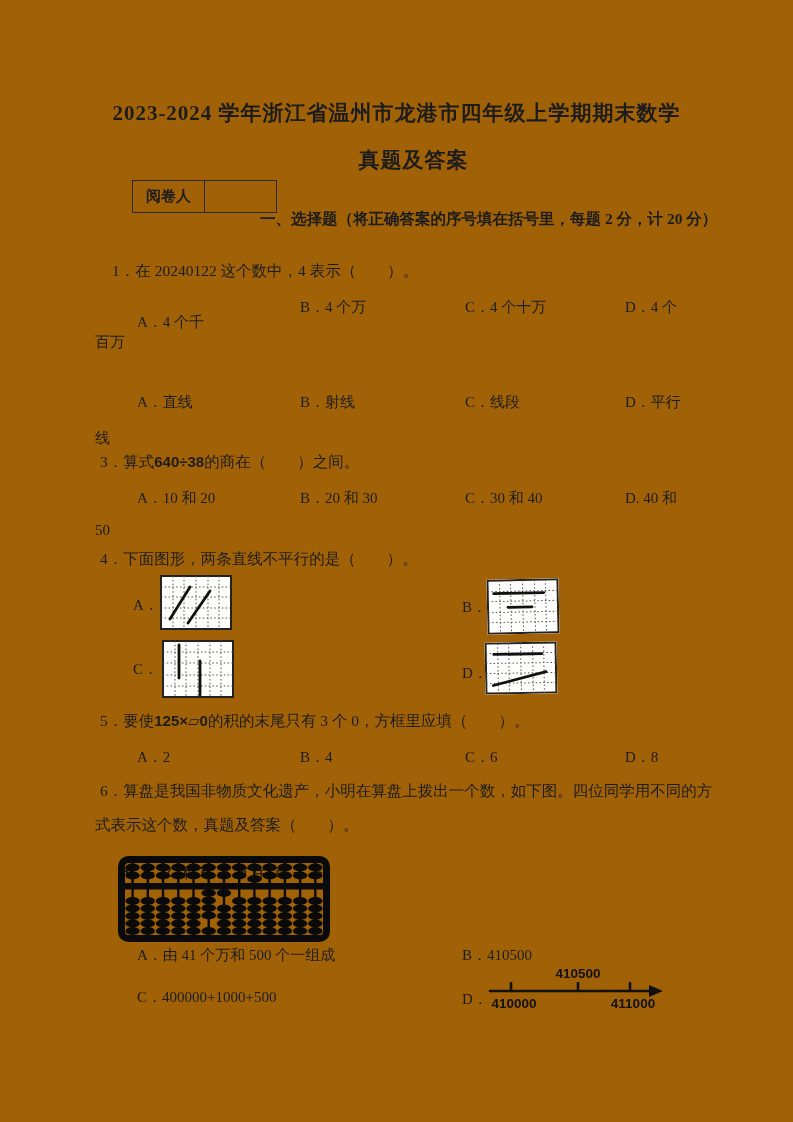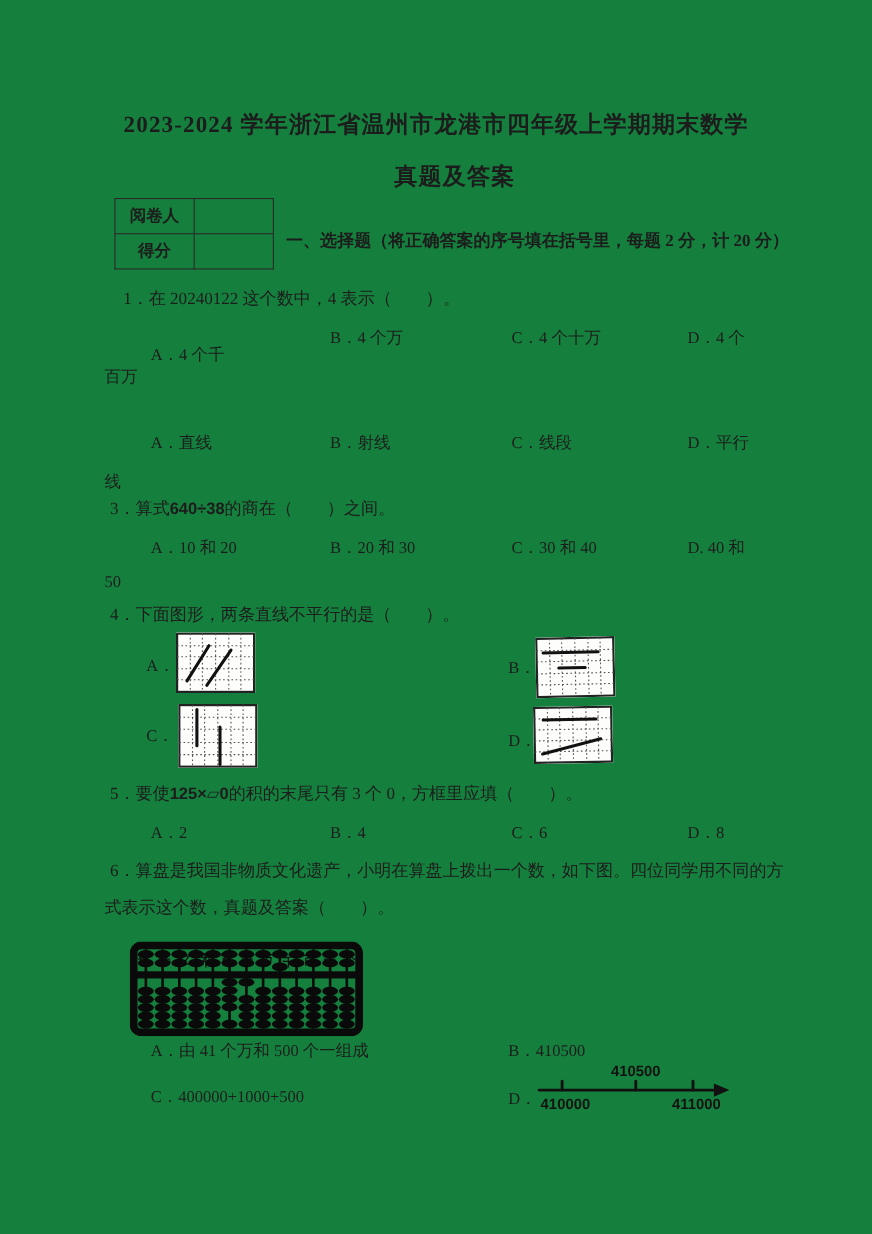--- a/index.html
+++ b/index.html
@@ -1,19 +1,19 @@
 <!DOCTYPE html>
 <html><head>
 <meta charset="utf-8">
 <style>
   html,body{margin:0;padding:0;}
   body{background:#888;}
   .page{
     position:relative;width:793px;height:1122px;margin:0 auto;
-    background:#15803d;color:#1c1c1c;overflow:hidden;
+    background:#a16207;color:#1c1c1c;overflow:hidden;
     font-family:"Liberation Serif","DejaVu Serif",serif;
   }
   .abs{position:absolute;white-space:nowrap;}
   .title{width:793px;text-align:center;font-weight:bold;font-size:21px;letter-spacing:1px;}
   .stem{font-size:15.5px;}
   .opt{font-size:15px;}
   .mathb{font-family:"Liberation Sans","DejaVu Sans",sans-serif;font-weight:bold;font-size:15px;}
   .score-table{border-collapse:collapse;}
   .score-table td{
     border:1.6px solid #2a2a2a;width:71px;height:31px;
@@ -32,28 +32,24 @@
   .nl-text{font-family:"Liberation Sans","DejaVu Sans",sans-serif;font-weight:bold;font-size:13.5px;}
 </style>
 </head>
 <body>
 
 <div class="page">
 
   <div class="abs title" style="top:99px;left:0;">2023-2024 学年浙江省温州市龙港市四年级上学期期末数学</div>
   <div class="abs title" style="top:146px;left:17px;">真题及答案</div>
 
-  <table class="abs score-table" style="top:180px;left:104px;">
+  <table class="abs score-table" style="top:180px;left:132px;">
     <tbody>
         <tr>
       <td>阅卷人</td>
-      <td></td>
-    </tr>
-    <tr>
-      <td>得分</td>
       <td></td>
     </tr>
   </tbody>
     </table>
 
   <div class="abs section-head" style="top:209px;left:260px;">一、选择题（将正确答案的序号填在括号里，每题 2 分，计 20 分）</div>
 
   <div class="abs stem" style="top:261px;left:100px;margin-left:12px;">1．在 20240122 这个数中，4 表示（　　）。</div>
   <div class="abs opt" style="top:313px;left:137px;text-align:right;">A．4 个千</div>
   <div class="abs opt" style="top:298px;left:300px;">B．4 个万</div>

